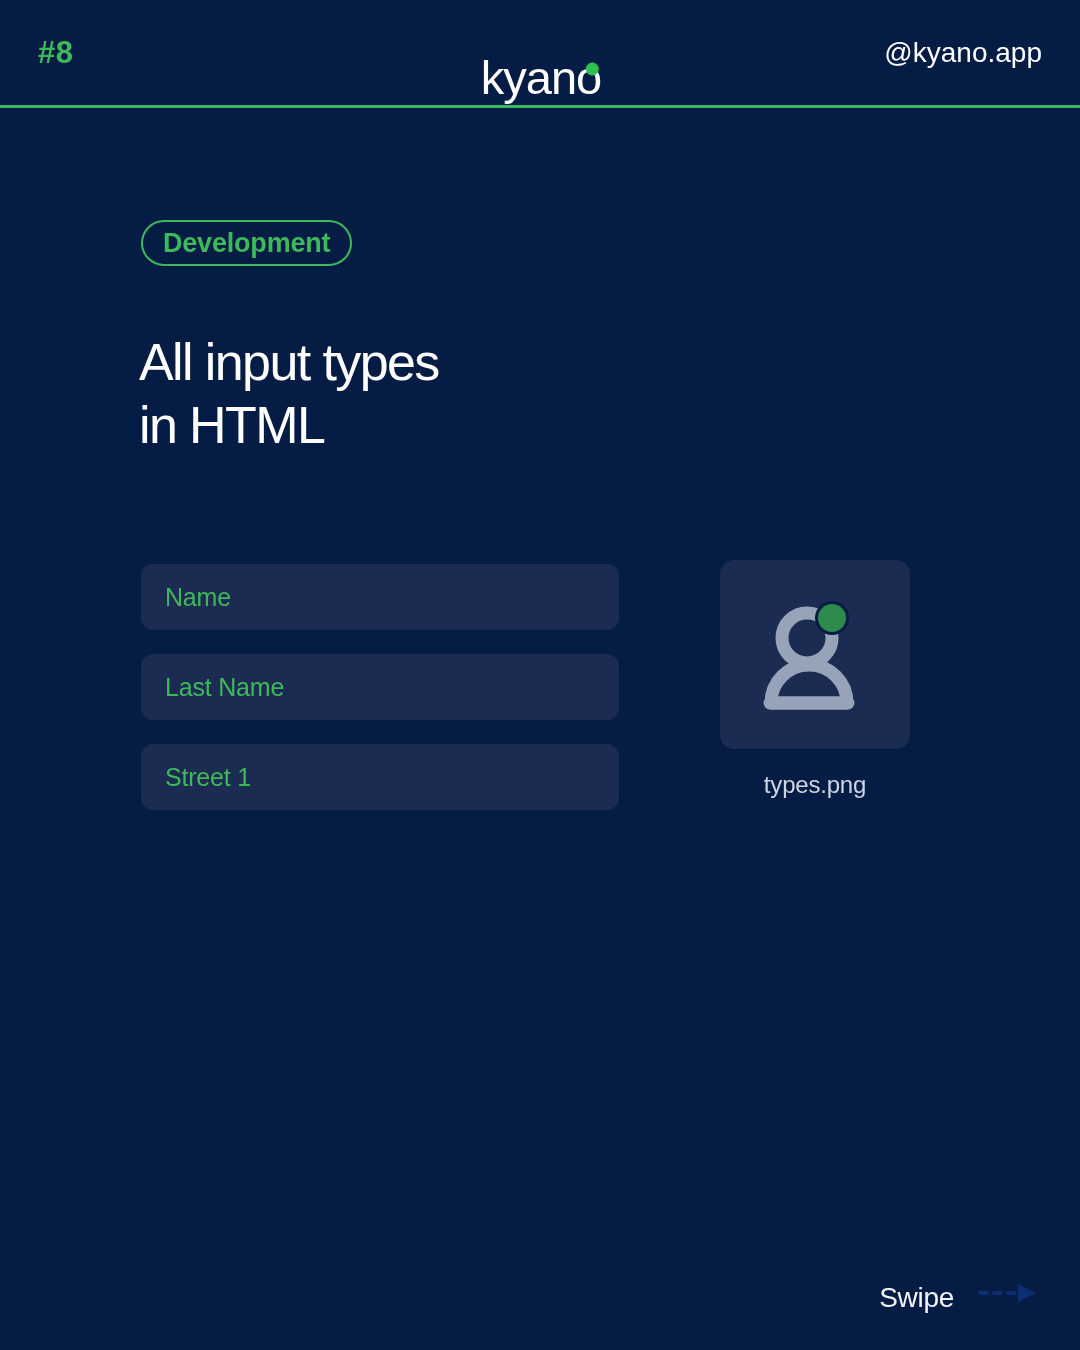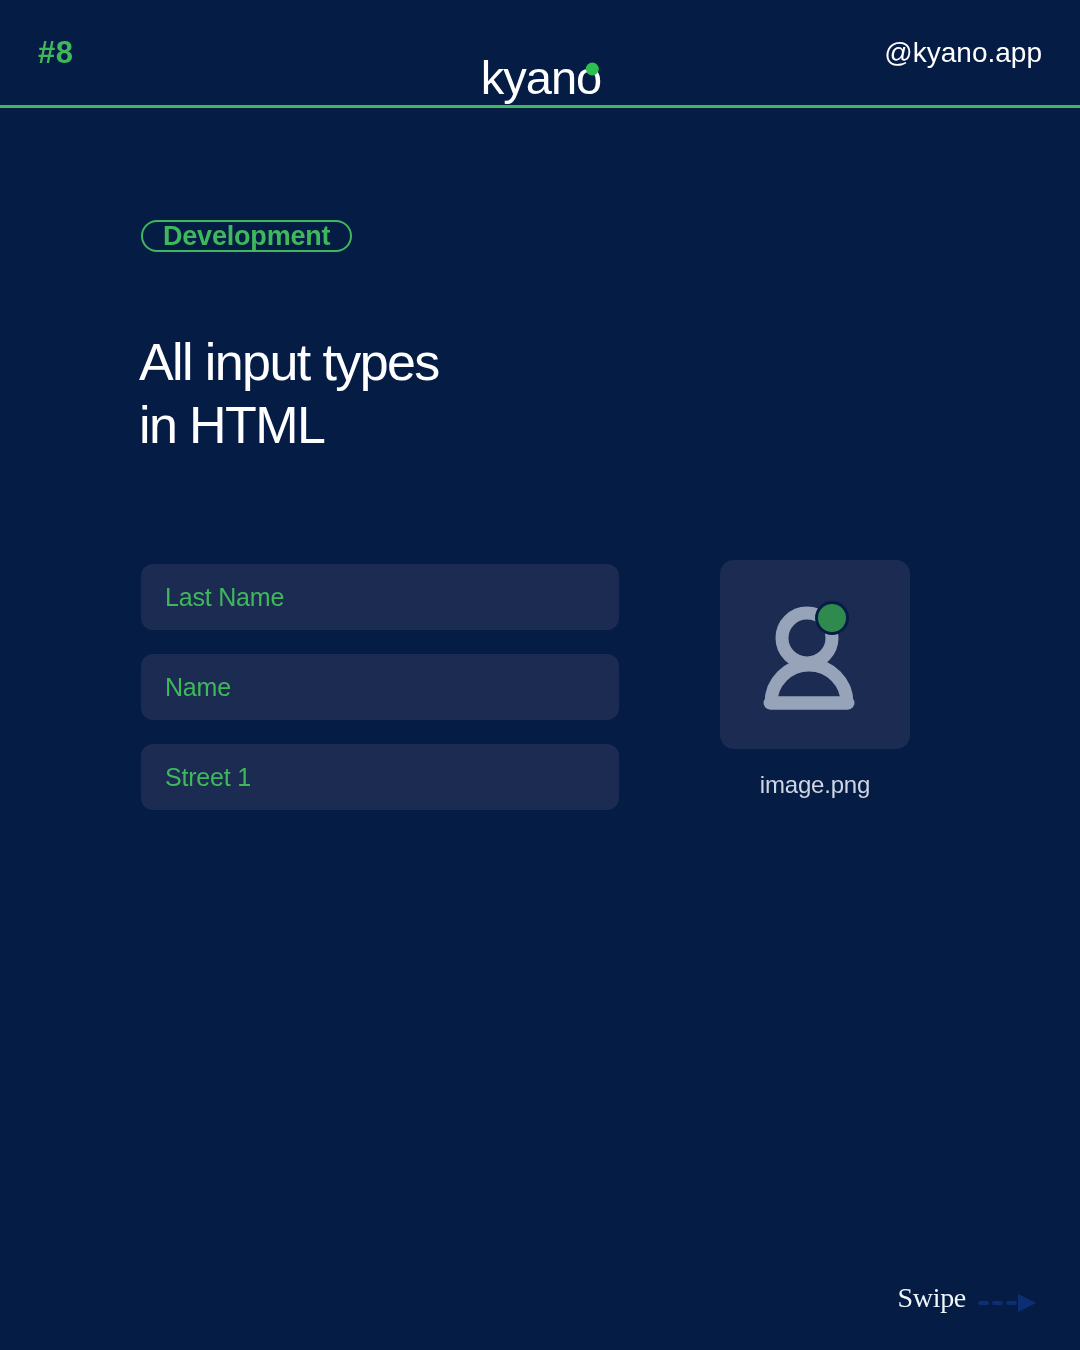--- a/index.html
+++ b/index.html
@@ -68,21 +68,21 @@
     font-size: 28px;
     letter-spacing: 0px;
     line-height: 1;
   }
 
   
   .badge {
     position: absolute;
     left: 141px;
     top: 220px;
-    height: 32px;
+    height: 46px;
     box-sizing: border-box;
     border: 2px solid #3fb85b;
     border-radius: 26px;
     color: #3fb85b;
     font-size: 27px;
     font-weight: bold;
     display: flex;
     align-items: center;
     padding: 0 20px;
     letter-spacing: -0.2px;
@@ -151,23 +151,22 @@
     font-size: 24px;
     letter-spacing: -0.2px;
   }
 
   
   .swipe {
     position: absolute;
     right: 40px;
     bottom: 36px;
     display: flex;
-    align-items: flex-end;
-    gap: 12px;
-    font-family: Liberation Serif, serif;
+    align-items: flex-start;
+    gap: 24px;
   }
   .swipe-label {
     color: #f2f5fa;
     font-size: 28px;
     letter-spacing: -0.3px;
   }
 </style>
 </head>
 <body>
 
@@ -185,25 +184,25 @@
 <div class="badge">
   <span>Development</span>
 </div>
 
 <h1 class="page-title">All input types
 in HTML</h1>
 
 <div class="form-fields">
 
   <div class="field">
+    <span class="field-placeholder">Name</span>
+  </div>
+
+  <div class="field">
     <span class="field-placeholder">Last Name</span>
-  </div>
-
-  <div class="field">
-    <span class="field-placeholder">Name</span>
   </div>
 
 
 
   <div class="field">
     <span class="field-placeholder">Street 1</span>
   </div>
 
 
 </div>
@@ -214,21 +213,21 @@
 
       <circle cx="52" cy="43" r="25" fill="none" stroke="#97a3b8" stroke-width="13"></circle>
 
       <path d="M16 108 A38 38 0 0 1 92 108 Z" fill="none" stroke="#97a3b8" stroke-width="13" stroke-linejoin="round"></path>
       <line x1="15" y1="108" x2="93" y2="108" stroke="#97a3b8" stroke-width="13" stroke-linecap="round"></line>
 
       <circle cx="77" cy="23" r="17" fill="#051c45"></circle>
       <circle cx="77" cy="23" r="14" fill="#2f8a4d"></circle>
     </svg>
   </div>
-  <div class="file-name">image.png</div>
+  <div class="file-name">types.png</div>
 </div>
 
 <div class="swipe">
   <span class="swipe-label">Swipe</span>
   <svg width="62" height="22" viewBox="0 0 62 22">
     <line x1="2" y1="11" x2="38" y2="11" stroke="#0c2f74" stroke-width="4" stroke-dasharray="7 7" stroke-linecap="round"></line>
     <path d="M40 2 L58 11 L40 20 Z" fill="#0c2f74"></path>
   </svg>
 </div>
 

